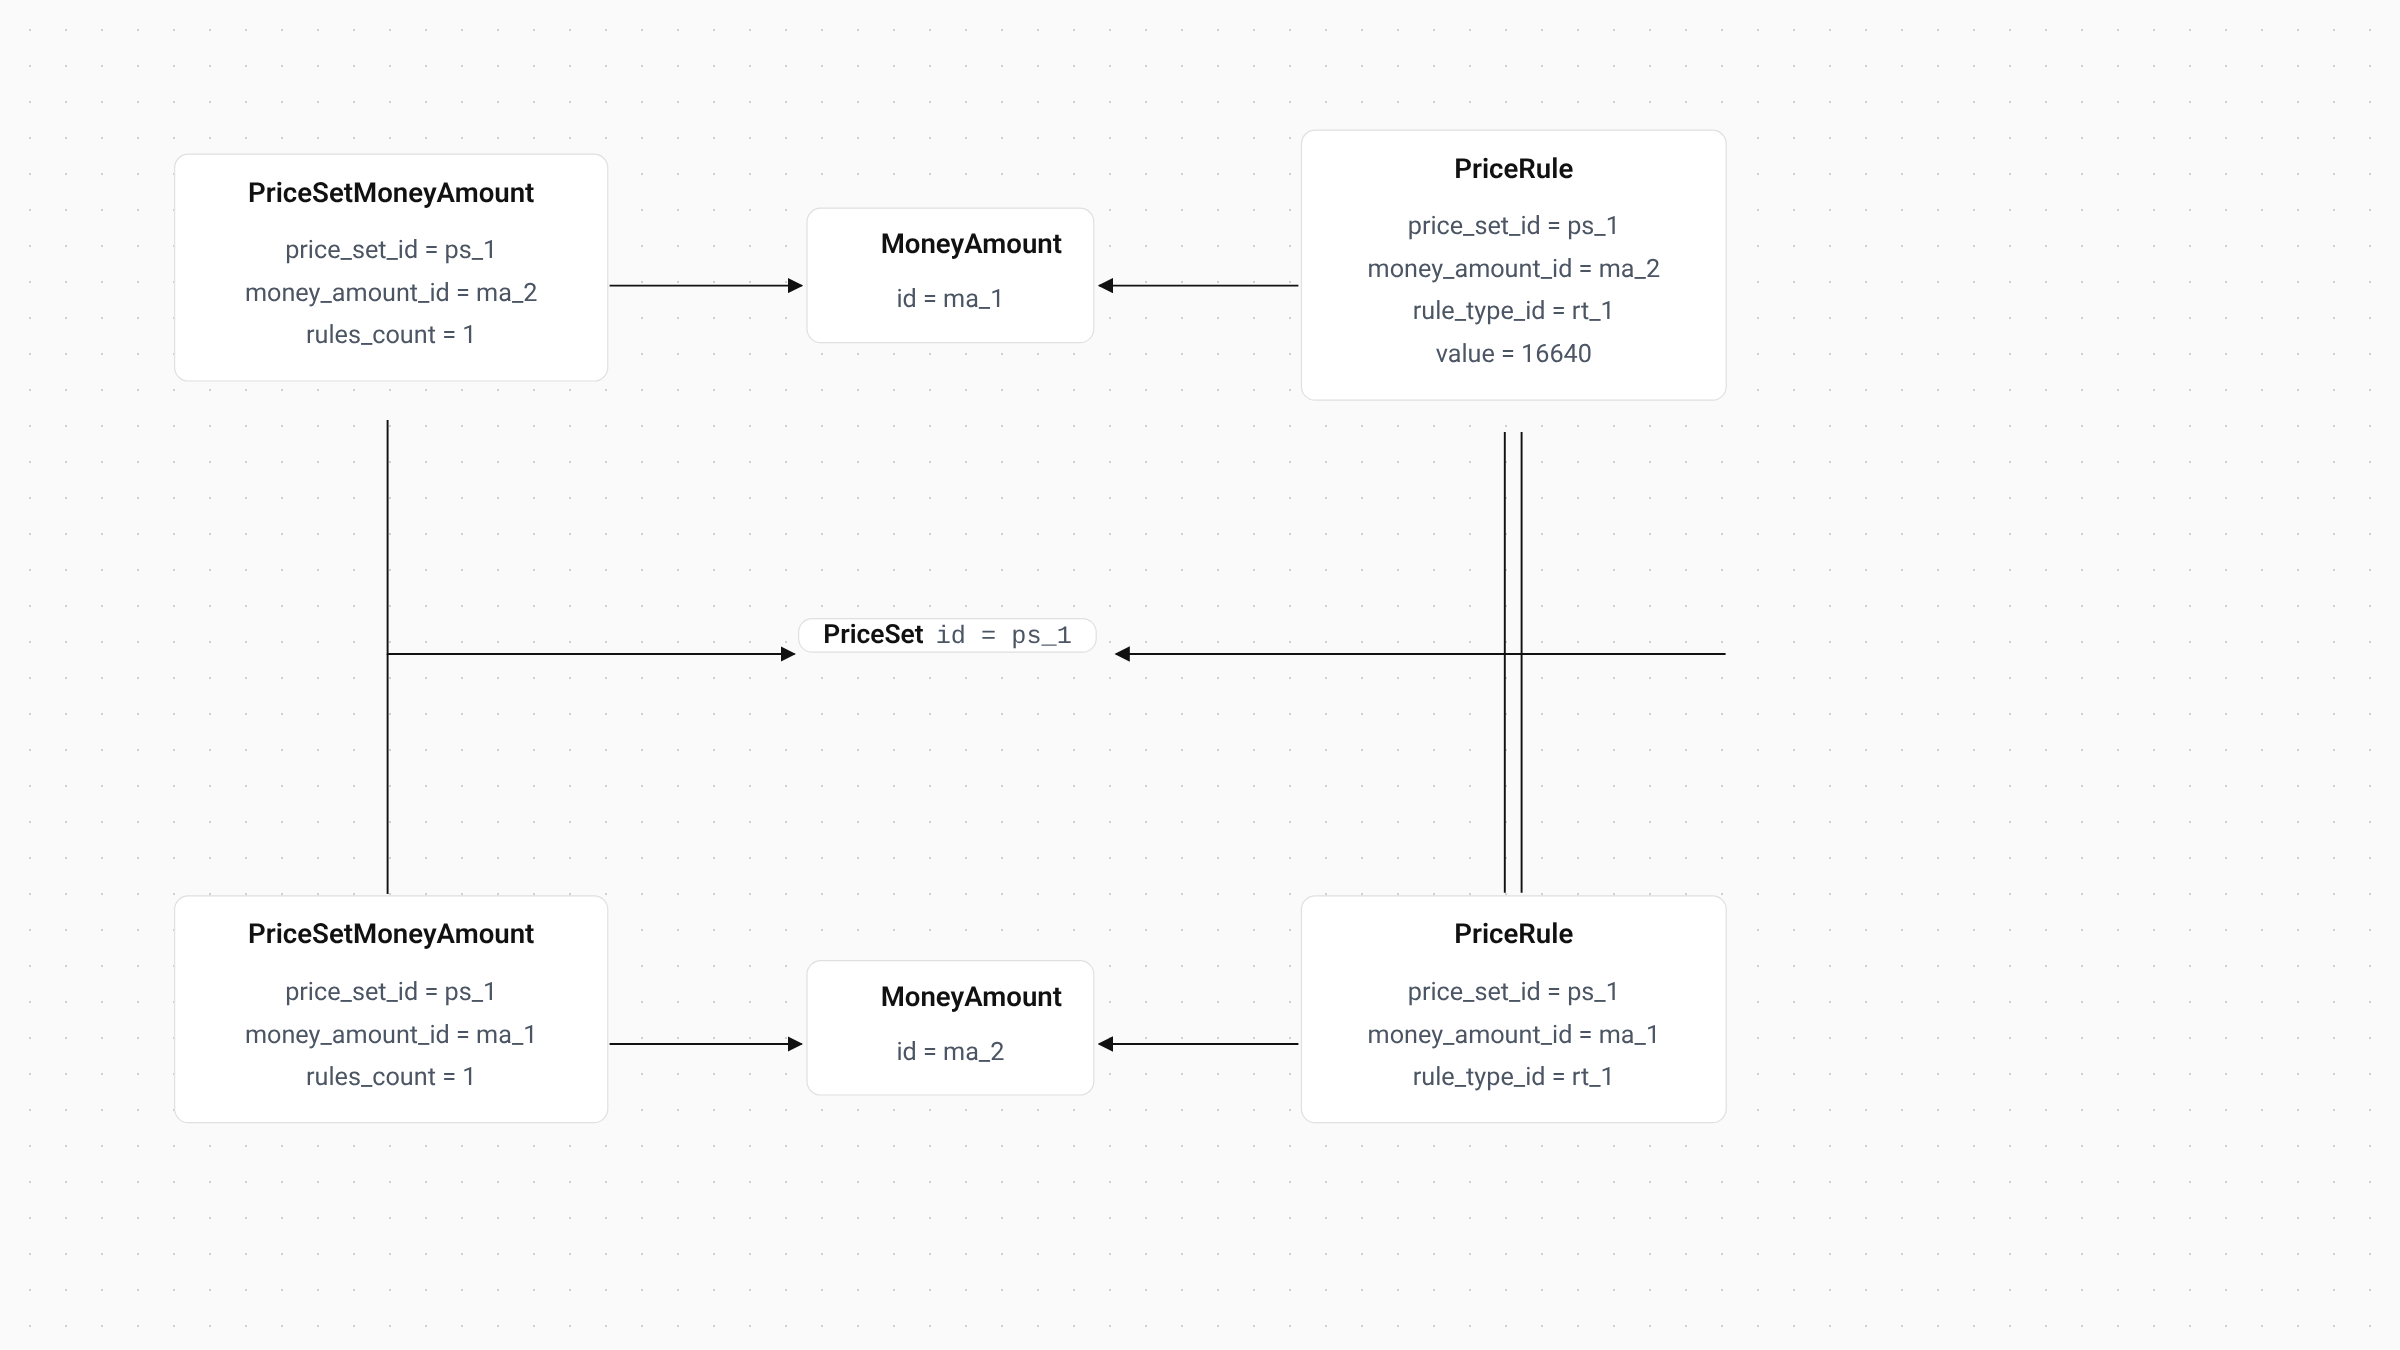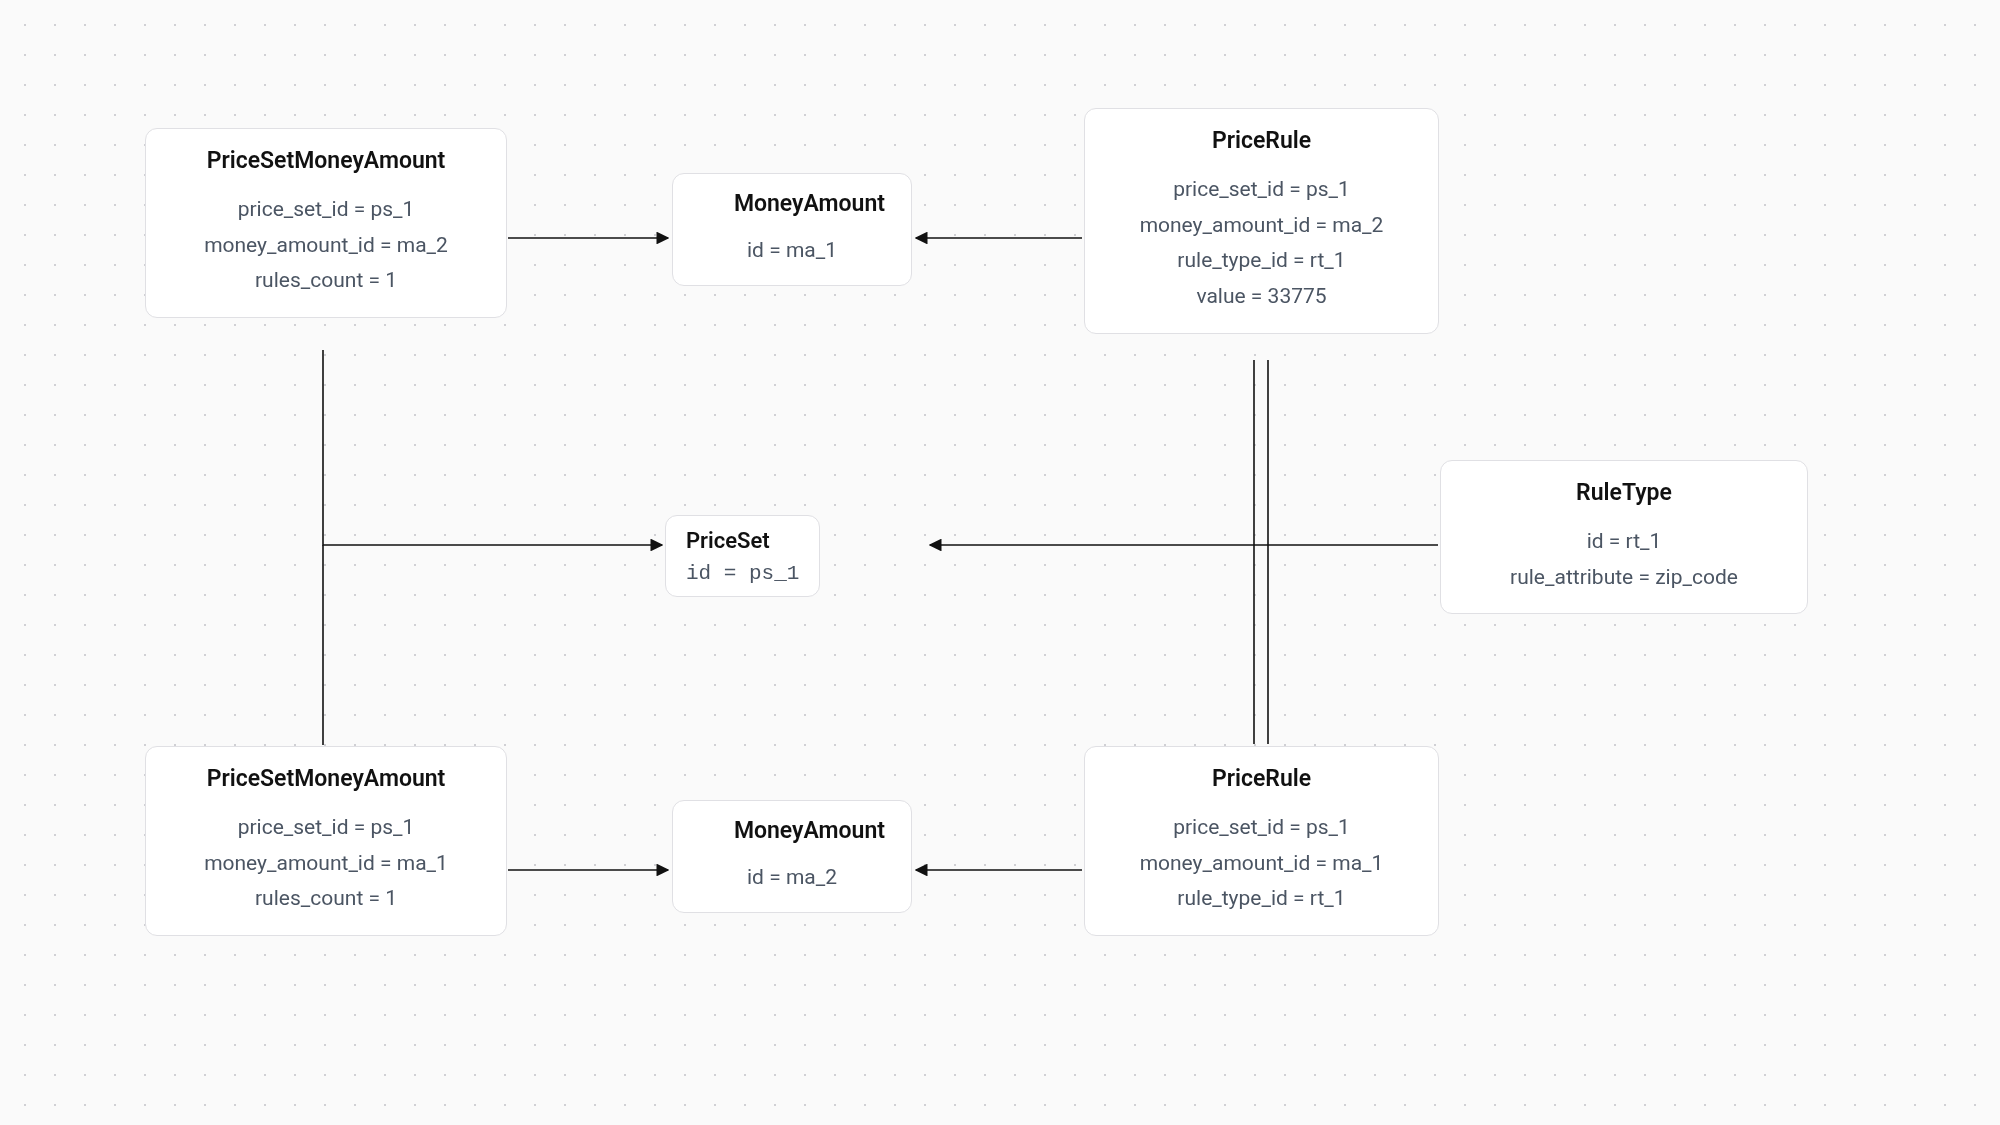--- a/index.html
+++ b/index.html
@@ -39,25 +39,24 @@
     line-height: 1.7;
   }
   .node.small {
     padding: 16px 26px;
   }
   .node.small .title {
     margin-bottom: 16px;
     text-align: right;
   }
   .node.inline {
-    padding: 12px 20px;
+    padding: 1px 20px;
     display: flex;
     align-items: baseline;
     gap: 10px;
-    flex-direction: column;
   }
   .node.inline .title {
     margin-bottom: 0;
     font-size: 22px;
   }
   .node.inline .attr {
     font-size: 21px;
     line-height: 1;
     font-family: Liberation Mono, monospace;
   }
@@ -111,33 +110,28 @@
   <div class="node small" style="left:672px; top:173px; width:240px;">
     <div class="title">MoneyAmount</div>
     <div class="attr">id = ma_1</div>
   </div>
 
   <div class="node" style="left:1084px; top:108px; width:355px;">
     <div class="title">PriceRule</div>
     <div class="attr">price_set_id = ps_1</div>
     <div class="attr">money_amount_id = ma_2</div>
     <div class="attr">rule_type_id = rt_1</div>
-    <div class="attr">value = 33775</div>
+    <div class="attr">value = 16640</div>
   </div>
 
   <div class="node inline" style="left:665px; top:515px;">
     <span class="title">PriceSet</span>
     <span class="attr">id = ps_1</span>
   </div>
 
-  <div class="node" style="left:1440px; top:460px; width:368px;">
-    <div class="title">RuleType</div>
-    <div class="attr">id = rt_1</div>
-    <div class="attr">rule_attribute = zip_code</div>
-  </div>
 
   <div class="node" style="left:145px; top:746px; width:362px;">
     <div class="title">PriceSetMoneyAmount</div>
     <div class="attr">price_set_id = ps_1</div>
     <div class="attr">money_amount_id = ma_1</div>
     <div class="attr">rules_count = 1</div>
   </div>
 
   <div class="node small" style="left:672px; top:800px; width:240px;">
     <div class="title">MoneyAmount</div>

